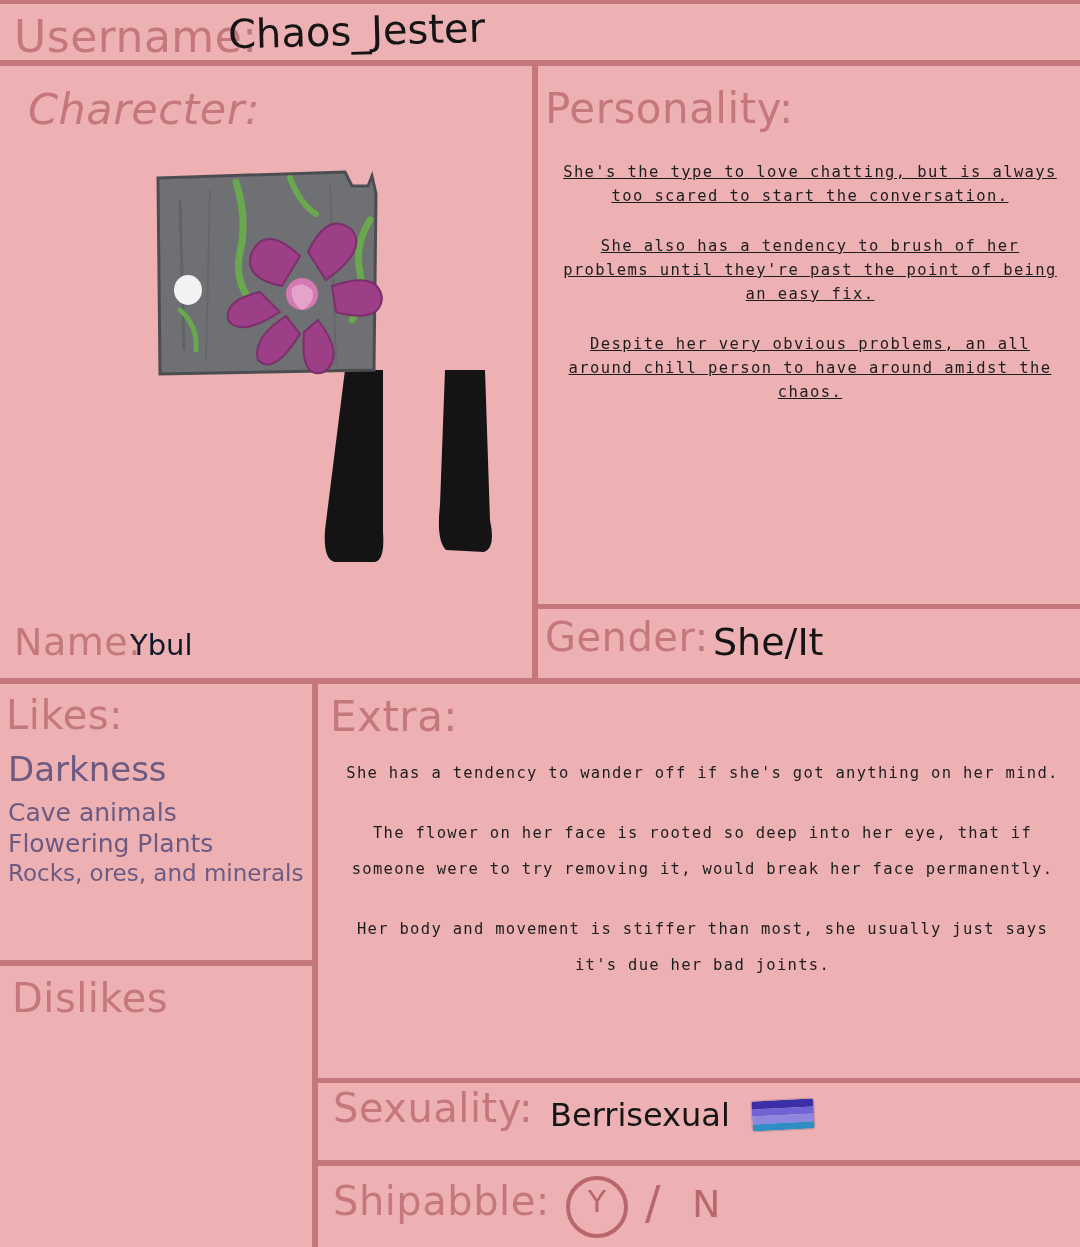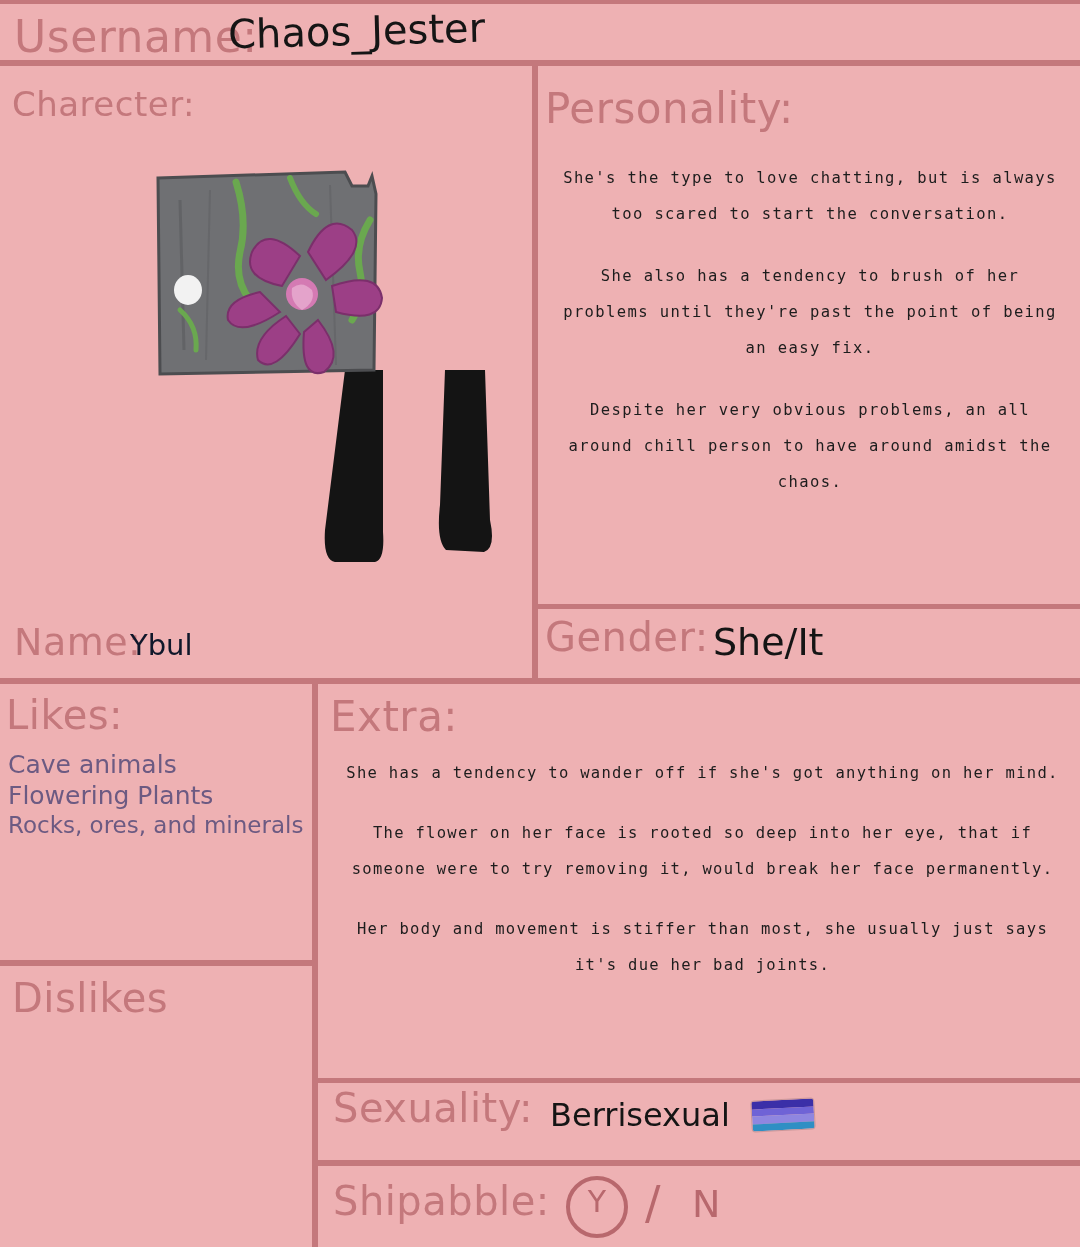--- a/index.html
+++ b/index.html
@@ -25,30 +25,30 @@
     font-family:"DejaVu Sans", sans-serif;
     color:#1a1a1a;
   }
 
   
   #username-row{position:absolute;left:0;top:0;width:1080px;height:62px;}
   #username-label{position:absolute;left:14px;top:4px;font-size:44px;margin-top:7px;}
   #username-value{position:absolute;left:228px;top:8px;font-size:40px;color:#151515;transform:rotate(-1.5deg);}
 
   
-  #character-label{position:absolute;left:12px;top:84px;font-size:34px;}
+  #character-label{position:absolute;left:28px;top:84px;font-size:43px;font-style:italic;}
   #name-label{position:absolute;left:14px;top:620px;font-size:38px;text-align:right;}
   #name-value{position:absolute;left:130px;top:628px;font-size:29px;color:#0f172a;}
 
   
   #personality-label{position:absolute;left:545px;top:84px;font-size:42px;}
   #personality-body{
     position:absolute;left:560px;top:160px;width:500px;
-    text-align:center;color:#1d1d1d;font-size:15.5px;line-height:36px;
-    letter-spacing:1.4px;font-family:"DejaVu Sans Mono", monospace;
+    text-align:center;color:#1d1d1d;font-size:15.5px;line-height:24px;
+    letter-spacing:1.4px;font-family:"DejaVu Sans Mono", monospace;text-decoration:underline;
   }
   #personality-body p{margin:0 0 26px 0;}
 
   
   #gender-label{position:absolute;left:545px;top:614px;font-size:40px;}
   #gender-value{position:absolute;left:713px;top:620px;font-size:38px;color:#151515;}
 
   
   #likes-label{position:absolute;left:6px;top:692px;font-size:40px;}
   #likes-list{position:absolute;left:8px;top:752px;width:300px;color:#6c5a82;}
@@ -147,20 +147,21 @@
     <p>She's the type to love chatting, but is always too scared to start the conversation.</p>
     <p>She also has a tendency to brush of her problems until they're past the point of being an easy fix.</p>
     <p>Despite her very obvious problems, an all around chill person to have around amidst the chaos.</p>
   </div>
 
   <div id="gender-label" class="label">Gender:</div>
   <div id="gender-value" class="hand">She/It</div>
 
   <div id="likes-label" class="label">Likes:</div>
   <div id="likes-list">
+    <div class="li first">Darkness</div>
     <div class="li">Cave animals</div>
     <div class="li">Flowering Plants</div>
     <div class="li small">Rocks, ores, and minerals</div>
   </div>
 
   <div id="dislikes-label" class="label">Dislikes</div>
 
   <div id="extra-label" class="label">Extra:</div>
   <div id="extra-body">
     <p>She has a tendency to wander off if she's got anything on her mind.</p>

